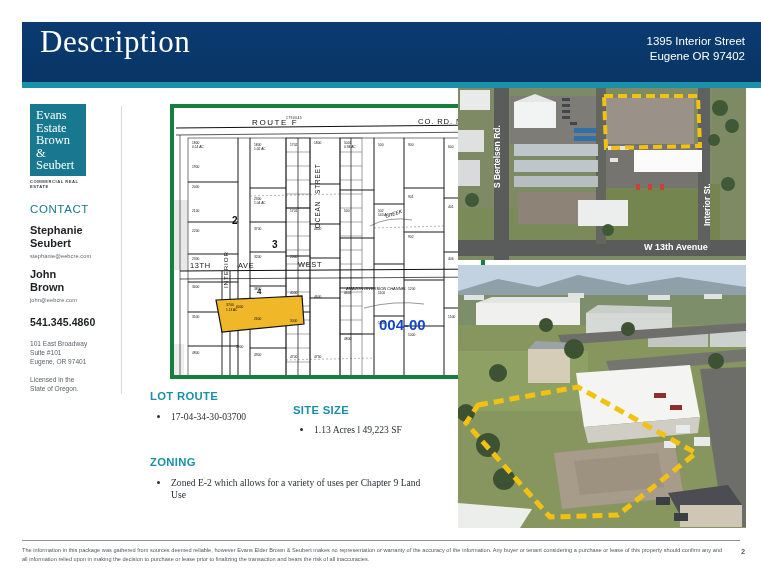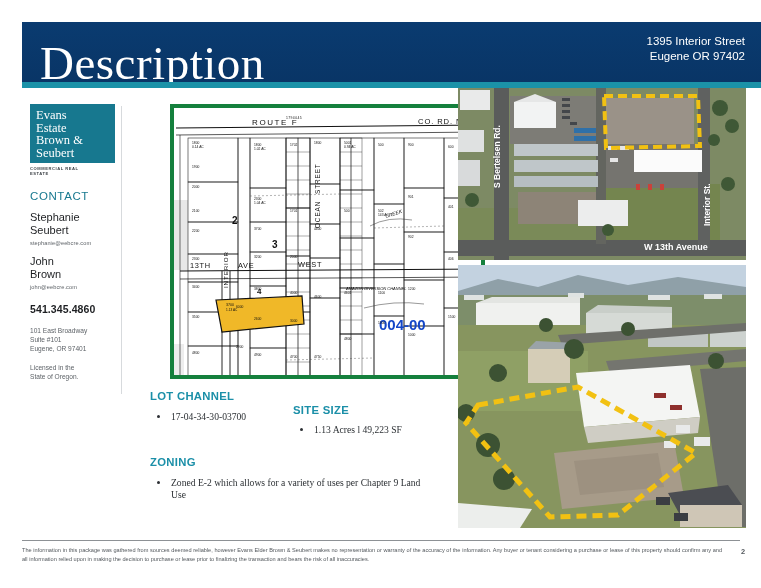--- a/index.html
+++ b/index.html
@@ -24,23 +24,23 @@
   
   .header-bar {
     position: absolute;
     left: 22px; top: 22px;
     width: 739px; height: 60px;
     background: #0b3a6b;
     background: linear-gradient(180deg,#0a3b70 0%,#093566 100%);
   }
   .header-title {
     position: absolute;
-    left: 18px; top: 14px;
+    left: 18px; top: 2px;
     font-family: "Liberation Serif", serif;
-    font-size: 47px;
+    font-size: 31px;
     color: #ffffff;
     letter-spacing: 0.5px;
     font-weight: 400;
   }
   .header-address {
     position: absolute;
     right: 16px; top: 12px;
     text-align: right;
     color: #ffffff;
     font-size: 11.5px;
@@ -59,21 +59,21 @@
     left: 30px; top: 104px;
     width: 92px;
   }
   .sidebar-divider {
     position: absolute;
     left: 121px; top: 106px;
     width: 1px; height: 288px;
     background: #d7dadd;
   }
   .logo-box {
-    width: 85px;
+    width: 56px;
     background: #17788f;
     padding: 5px 22px 4px 6px;
     box-sizing: border-box;
   }
   .logo-box .ln {
     font-family: "Liberation Serif", serif;
     color: #ffffff;
     font-size: 12.5px;
     line-height: 12.5px;
     letter-spacing: 0px;
@@ -91,21 +91,21 @@
     margin-top: 14px;
     color: #17788f;
     font-size: 11.5px;
     font-weight: 400;
     letter-spacing: 0.6px;
   }
   .person {
     margin-top: 9px;
     color: #1d1f22;
     font-size: 11px;
-    font-weight: 400;
+    font-weight: 700;
     line-height: 13px;
   }
   .email {
     margin-top: 3px;
     color: #5e6368;
     font-size: 5.6px;
     letter-spacing: 0.1px;
   }
   .phone {
     margin-top: 13px;
@@ -467,21 +467,21 @@
       </g>
       <text class="map-label" x="212" y="110" font-size="5" font-style="italic" transform="rotate(-18 212 110)">CREEK</text>
       <text class="map-label" x="172" y="182" font-size="4" font-style="italic">AMAZON DIVERSION CHANNEL</text>
     </svg>
   </div>
 
   <div class="details">
     <div class="det-row" style="height:62px;">
       <div class="col-a">
         <div class="det-head">
-          <div>LOT CHANNEL</div>
+          <div>LOT ROUTE</div>
         </div>
         <div class="bullet-line">
           <span class="dot"></span>
           <span>17-04-34-30-03700</span>
         </div>
       </div>
       <div class="col-b">
         <div class="det-head" style="padding-top:13.5px;">SITE SIZE</div>
         <div class="bullet-line">
           <span class="dot"></span>

